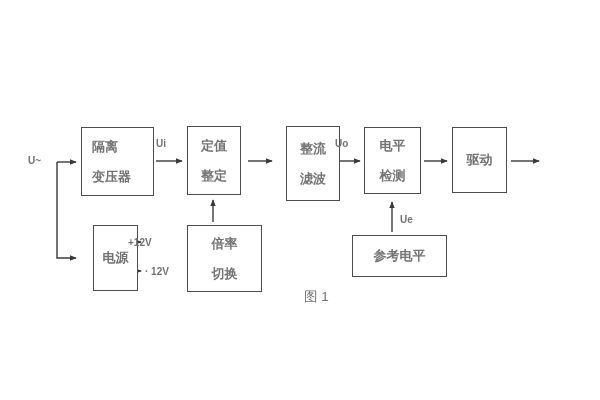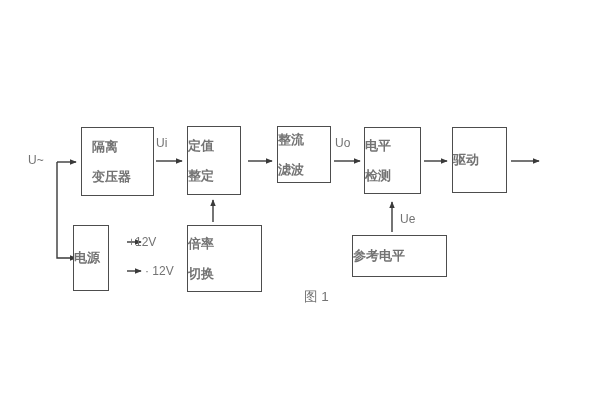--- a/index.html
+++ b/index.html
@@ -2,26 +2,26 @@
 <html><head>
 <meta charset="utf-8">
 <style>
   html,body{margin:0;padding:0;background:#fff;}
   .canvas{
     position:relative;width:600px;height:400px;background:#ffffff;overflow:hidden;
     font-family:"Liberation Sans","DejaVu Sans",sans-serif;color:#737373;margin-left:24px;
   }
   .box{
     position:absolute;box-sizing:border-box;border:1.5px solid #4d4d4d;background:#ffffff;
-    display:flex;flex-direction:column;justify-content:center;align-items:flex-start;
+    display:flex;flex-direction:column;justify-content:center;align-items:center;
     font-size:13px;font-weight:600;line-height:30px;white-space:nowrap;
   }
   .box.left-align{align-items:flex-start;padding-left:10px;}
   .sig{
-    position:absolute;font-size:12px;font-weight:400;line-height:15px;white-space:nowrap;
+    position:absolute;font-size:10px;font-weight:700;line-height:15px;white-space:nowrap;
   }
   .caption{
     position:absolute;font-size:13.5px;font-weight:400;white-space:nowrap;
   }
   svg.wires{position:absolute;left:0;top:0;width:600px;height:400px;pointer-events:none;}
   svg.wires line, svg.wires polyline{stroke:#3a3a3a;stroke-width:1.4;fill:none;}
 </style>
 </head>
 <body>
 
@@ -49,36 +49,36 @@
   <div class="box two-line left-align" style="left:57px;top:127px;width:73px;height:69px">
     <span>隔离</span>
     <span>变压器</span>
   </div>
 
   <div class="box two-line" style="left:163px;top:126px;width:54px;height:69px">
     <span>定值</span>
     <span>整定</span>
   </div>
 
-  <div class="box two-line" style="left:253px;top:126px;width:54px;height:57px">
+  <div class="box two-line" style="left:262px;top:126px;width:54px;height:75px">
     <span>整流</span>
     <span>滤波</span>
   </div>
 
   <div class="box two-line" style="left:340px;top:127px;width:57px;height:67px">
     <span>电平</span>
     <span>检测</span>
   </div>
 
   <div class="box" style="left:428px;top:127px;width:55px;height:66px">
     <span>驱动</span>
   </div>
 
 
-  <div class="box" style="left:49px;top:225px;width:36px;height:66px">
+  <div class="box" style="left:69px;top:225px;width:45px;height:66px">
     <span>电源</span>
   </div>
 
   <div class="box two-line" style="left:163px;top:225px;width:75px;height:67px">
     <span>倍率</span>
     <span>切换</span>
   </div>
 
   <div class="box" style="left:328px;top:235px;width:95px;height:42px">
     <span>参考电平</span>

